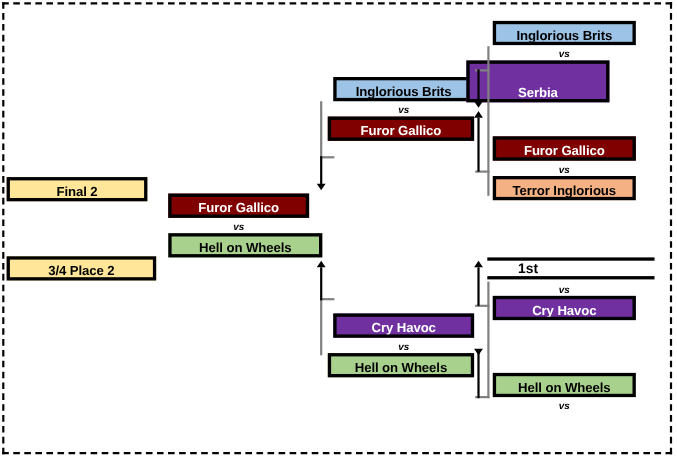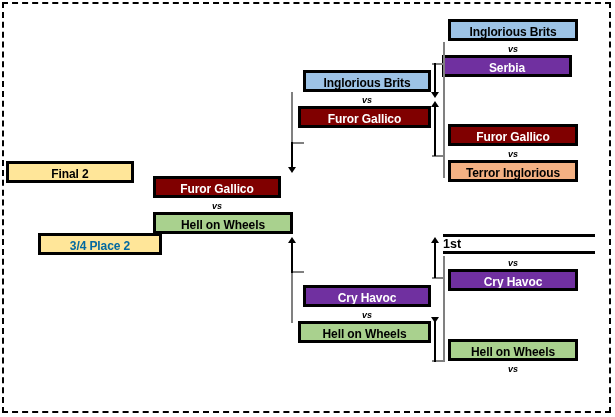--- a/index.html
+++ b/index.html
@@ -55,20 +55,21 @@
     font-size: 12.5px;
     font-weight: bold;
     white-space: nowrap;
     color: #000000;
     line-height: 1;
     background: transparent;
   }
   .highlight-entry .seed {
     background: transparent;
     padding-right: 1px;
+    margin-left: 28px;
   }
   .highlight-entry .hl {
     background: #ffff00;
   }
 
   
   .vs {
     position: absolute;
     font-size: 9px;
     font-weight: bold;
@@ -108,21 +109,21 @@
 <body>
 
 <div id="canvas">
 
   <div class="selection-border"></div>
 
   <div class="team-box" style="left:6px; top:161px; width:128px; height:22px; background:#ffe699; color:#000000;">
     <span>Final 2</span>
   </div>
 
-  <div class="team-box" style="left:6px; top:233px; width:124px; height:22px; background:#ffe699; color:#0369a1;margin-left:32px;">
+  <div class="team-box" style="left:6px; top:233px; width:136px; height:22px; background:#ffe699; color:#000000;">
     <span>3/4 Place 2</span>
   </div>
 
   <div class="team-box" style="left:153px; top:176px; width:128px; height:22px; background:#800000; color:#ffffff;">
     <span>Furor Gallico</span>
   </div>
 
   <div class="vs" style="left:153px; top:202px; width:128px;">vs</div>
 
   <div class="team-box" style="left:153px; top:212px; width:140px; height:22px; background:#a9d18e; color:#000000;">
@@ -148,21 +149,21 @@
   <div class="team-box" style="left:298px; top:321px; width:133px; height:22px; background:#a9d18e; color:#000000;">
     <span>Hell on Wheels</span>
   </div>
 
   <div class="team-box" style="left:448px; top:19px; width:130px; height:22px; background:#9dc3e6; color:#000000;">
     <span>Inglorious Brits</span>
   </div>
 
   <div class="vs" style="left:448px; top:45px; width:130px;">vs</div>
 
-  <div class="team-box" style="left:442px; top:55px; width:130px; height:22px; background:#7030a0; color:#ffffff;">
+  <div class="team-box" style="left:424px; top:55px; width:130px; height:38px; background:#7030a0; color:#ffffff;">
     <span>Serbia</span>
   </div>
 
   <div class="team-box" style="left:448px; top:124px; width:130px; height:22px; background:#800000; color:#ffffff;">
     <span>Furor Gallico</span>
   </div>
 
   <div class="vs" style="left:448px; top:150px; width:130px;">vs</div>
 
   <div class="team-box" style="left:448px; top:160px; width:130px; height:22px; background:#f4b183; color:#000000;">

